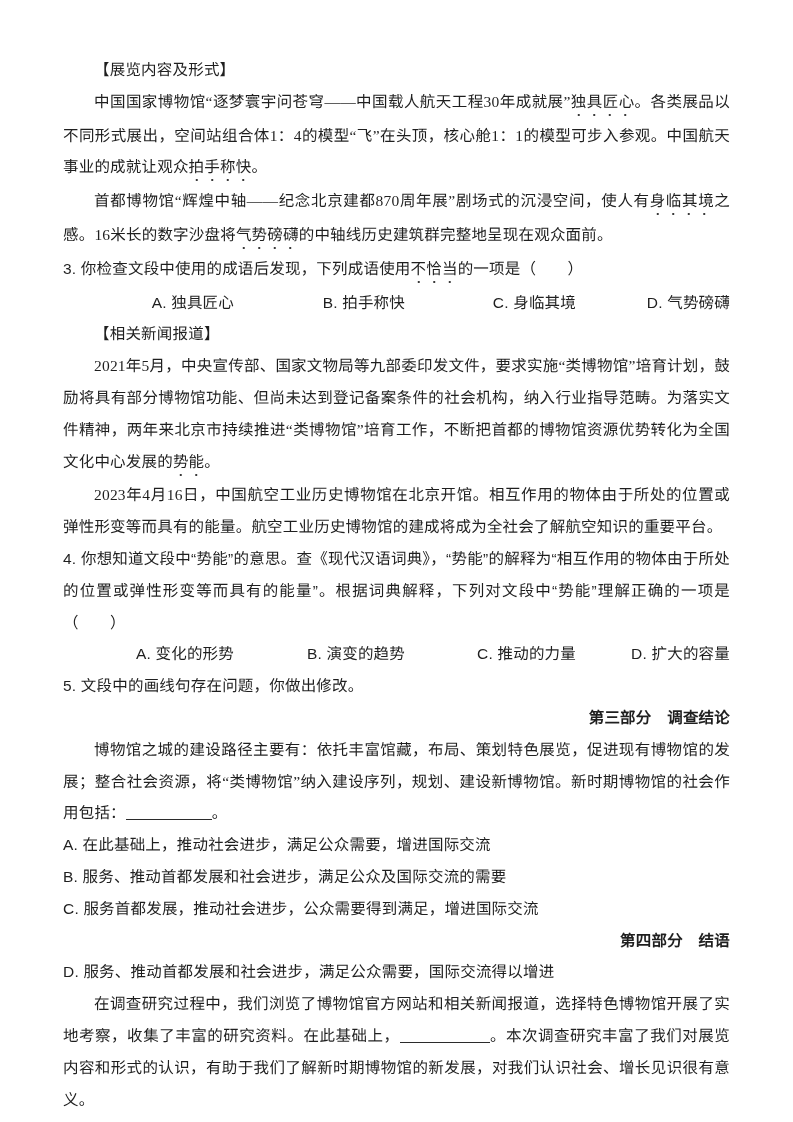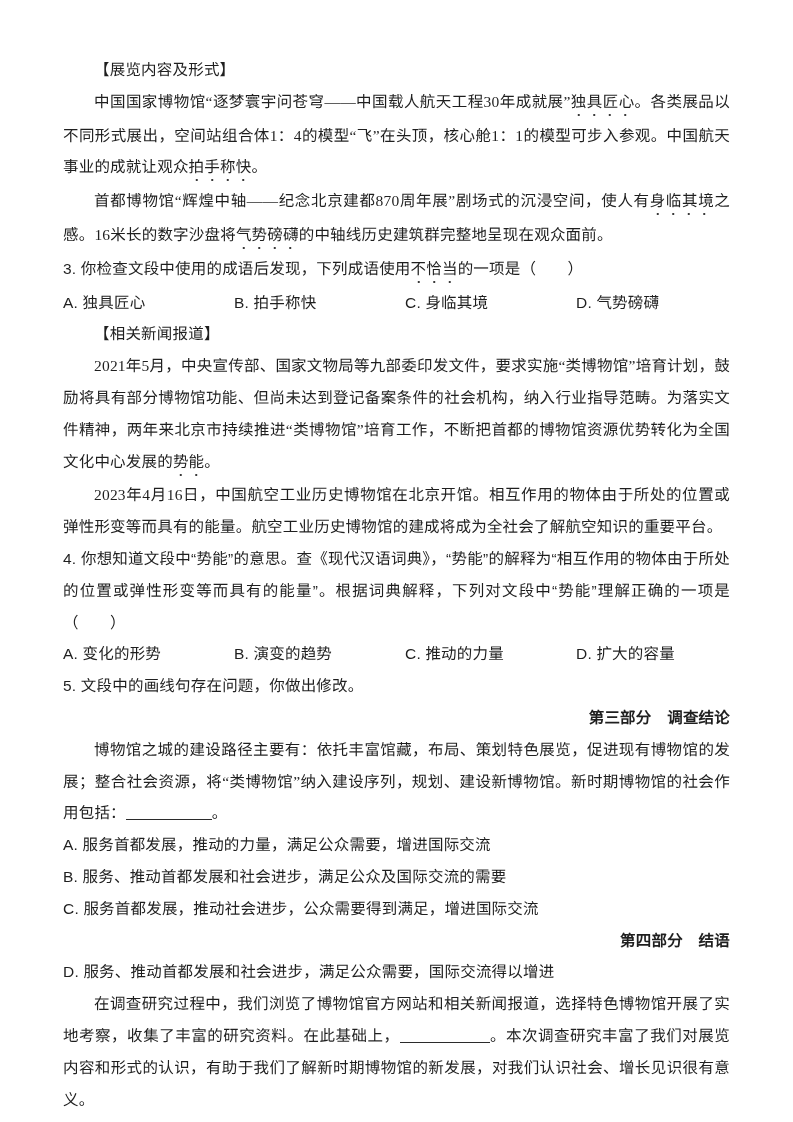--- a/index.html
+++ b/index.html
@@ -47,20 +47,21 @@
     vertical-align:-2px;
   }
   
   .optrow{
     display:grid;
     grid-template-columns:171px 171px 171px 1fr;
     margin:0;
     font-size:15.5px;
     line-height:31.8px;
     letter-spacing:0.2px;
+    text-align:right;
   }
 </style>
 </head>
 <body>
 
 <div class="page">
 
   <p class="ln kai indent"><span>【展览内容及形式】</span></p>
 
   <p class="ln kai indent just"><span>中国国家博物馆“逐梦寰宇问苍穹——中国载人航天工程30年成就展”</span><span class="dots">独具匠心</span><span>。各类展品以不同形式展出，空间站组合体1：4的模型“飞”在头顶，核心舱1：1的模型可步入参观。中国航天事业的成就让观众</span><span class="dots">拍手称快</span><span>。</span></p>
@@ -90,21 +91,21 @@
     <span>C. 推动的力量</span>
     <span>D. 扩大的容量</span>
   </div>
 
   <p class="ln song"><span>5. 文段中的画线句存在问题，你做出修改。</span></p>
 
   <p class="ln kai center"><span>第三部分　调查结论</span></p>
 
   <p class="ln kai indent just"><span>博物馆之城的建设路径主要有：依托丰富馆藏，布局、策划特色展览，促进现有博物馆的发展；整合社会资源，将“类博物馆”纳入建设序列，规划、建设新博物馆。新时期博物馆的社会作用包括：</span><span class="blank"></span><span>。</span></p>
 
-  <p class="ln song"><span>A. 服务首都发展，推动的力量，满足公众需要，增进国际交流</span></p>
+  <p class="ln song"><span>A. 在此基础上，推动社会进步，满足公众需要，增进国际交流</span></p>
   <p class="ln song"><span>B. 服务、推动首都发展和社会进步，满足公众及国际交流的需要</span></p>
   <p class="ln song"><span>C. 服务首都发展，推动社会进步，公众需要得到满足，增进国际交流</span></p>
   <p class="ln kai center"><span>第四部分　结语</span></p>
 
   <p class="ln song"><span>D. 服务、推动首都发展和社会进步，满足公众需要，国际交流得以增进</span></p>
 
   <p class="ln kai indent just"><span>在调查研究过程中，我们浏览了博物馆官方网站和相关新闻报道，选择特色博物馆开展了实地考察，收集了丰富的研究资料。在此基础上，</span><span class="blank" style="width:90px;"></span><span>。本次调查研究丰富了我们对展览内容和形式的认识，有助于我们了解新时期博物馆的新发展，对我们认识社会、增长见识很有意义。</span></p>
 
 </div>
 

